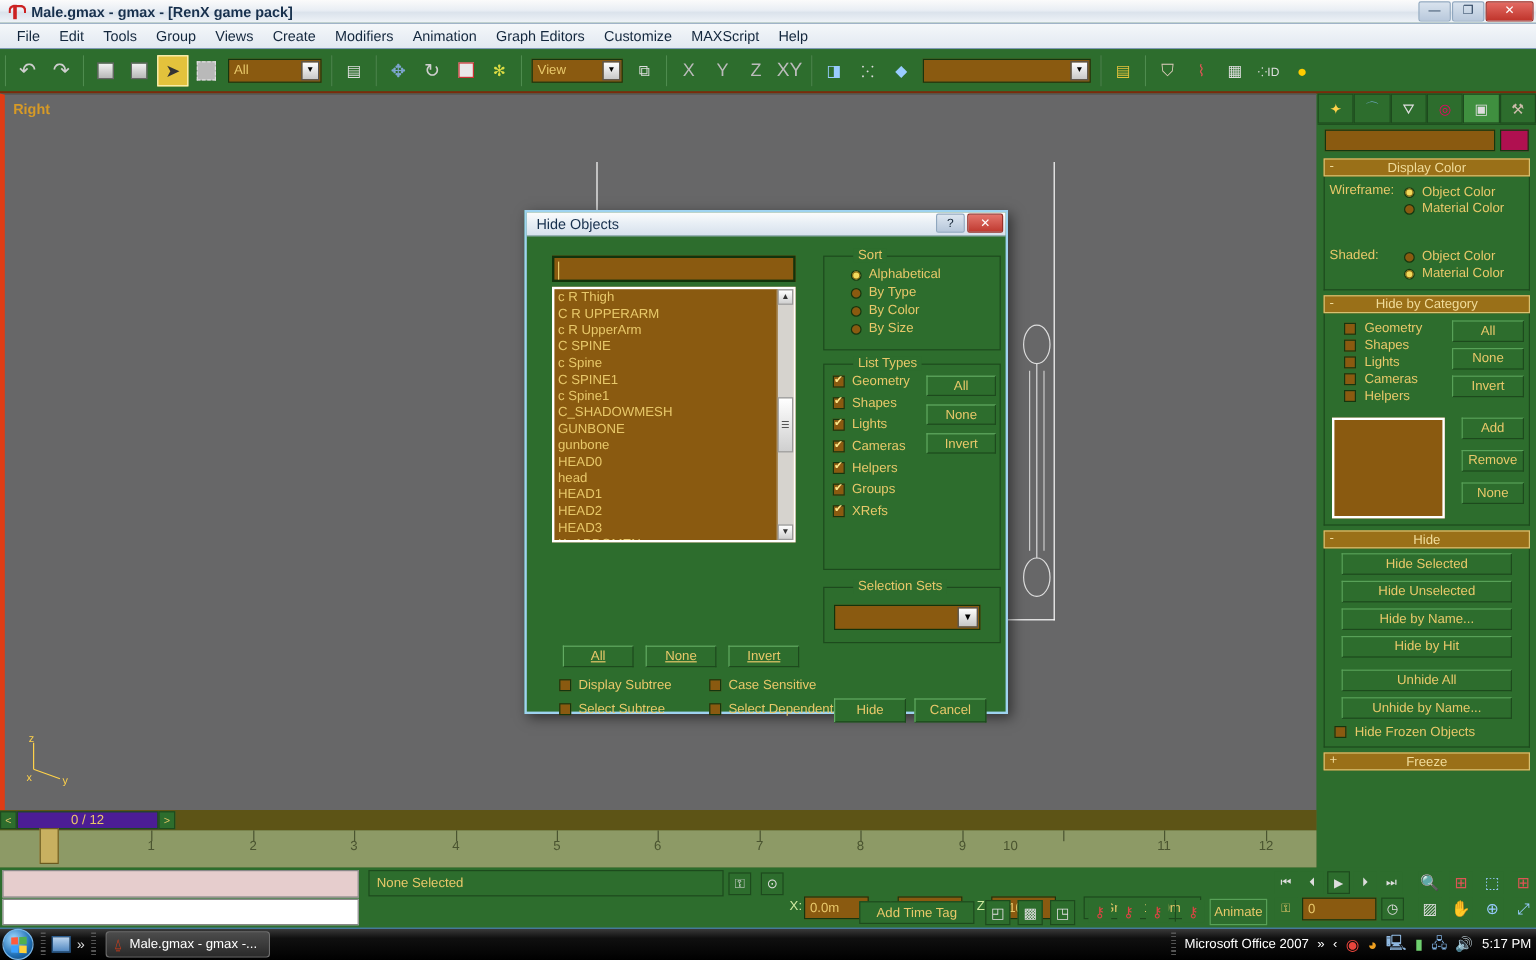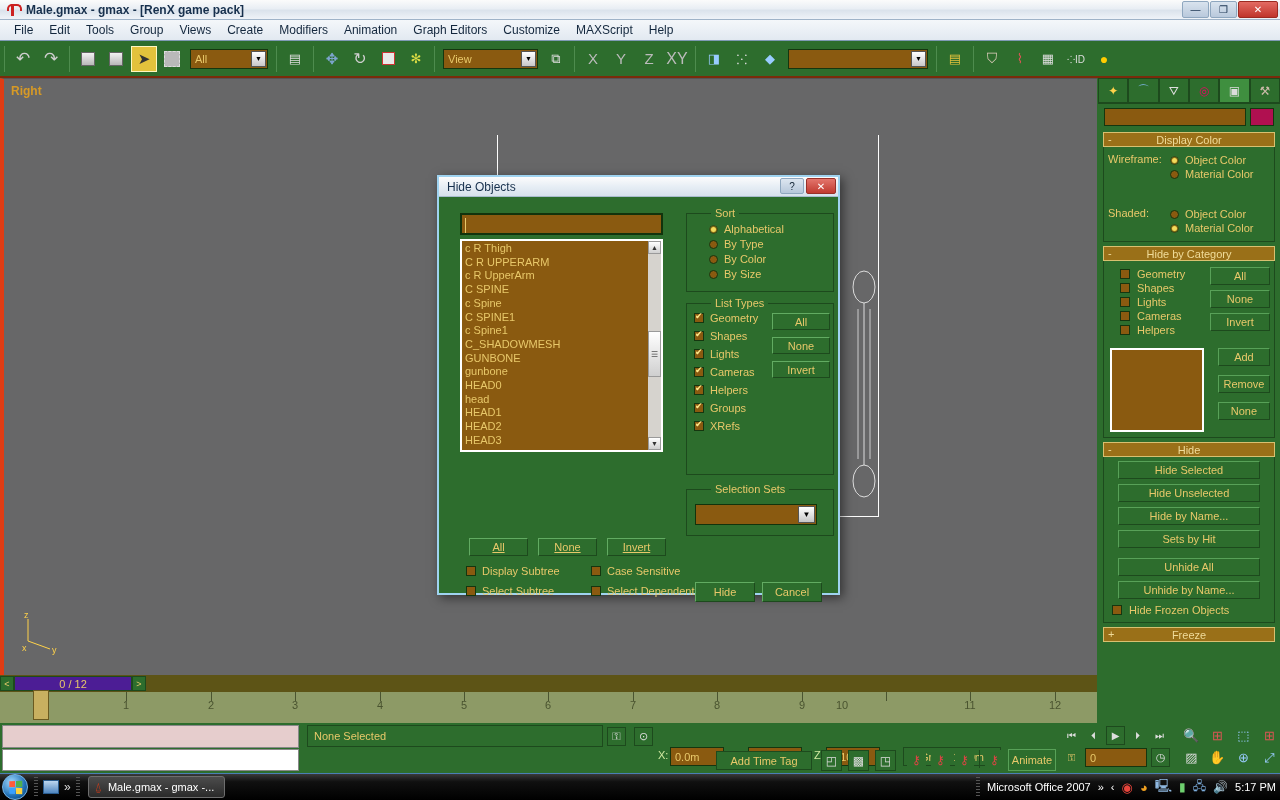--- a/index.html
+++ b/index.html
@@ -347,21 +347,21 @@
     <div class="tbtn">
         <span style="font-size:16px;color:#cfcfcf">↻</span>
       </div>
     <div class="tbtn">
         <span style="width:13px;height:13px;border:1px solid #c33;background:#e9e9e9;display:inline-block"></span>
       </div>
     <div class="tbtn">
         <span style="font-size:13px;color:#dd4">✻</span>
       </div>
     <div class="tb-sep"></div>
-    <div class="tb-combo" style="width:95px;margin:0 4px">
+    <div class="tb-combo" style="width:76px;margin:0 4px">
       <span>View</span>
       <span class="arrow">▼</span>
     </div>
     <div class="tbtn">
         <span style="font-size:13px">⧉</span>
       </div>
     <div class="tb-sep"></div>
     <div class="tbtn">
         <span style="font-size:15px;color:#bbb">X</span>
       </div>
@@ -542,21 +542,21 @@
 
     <div class="rollout">
       <div class="rollout-head">
         <span class="pm">-</span>
         <span>Hide</span>
       </div>
       <div class="rollout-body" style="padding:4px 14px">
         <div class="btn" style="margin-bottom:5px">Hide Selected</div>
         <div class="btn" style="margin-bottom:5px">Hide Unselected</div>
         <div class="btn" style="margin-bottom:5px">Hide by Name...</div>
-        <div class="btn" style="margin-bottom:10px">Sets by Hit</div>
+        <div class="btn" style="margin-bottom:10px">Hide by Hit</div>
         <div class="btn" style="margin-bottom:5px">Unhide All</div>
         <div class="btn" style="margin-bottom:5px">Unhide by Name...</div>
         <div class="radio-row" style="margin-left:-6px">
           <span class="chk"></span>
           <span>Hide Frozen Objects</span>
         </div>
       </div>
     </div>
 
     <div class="rollout">

